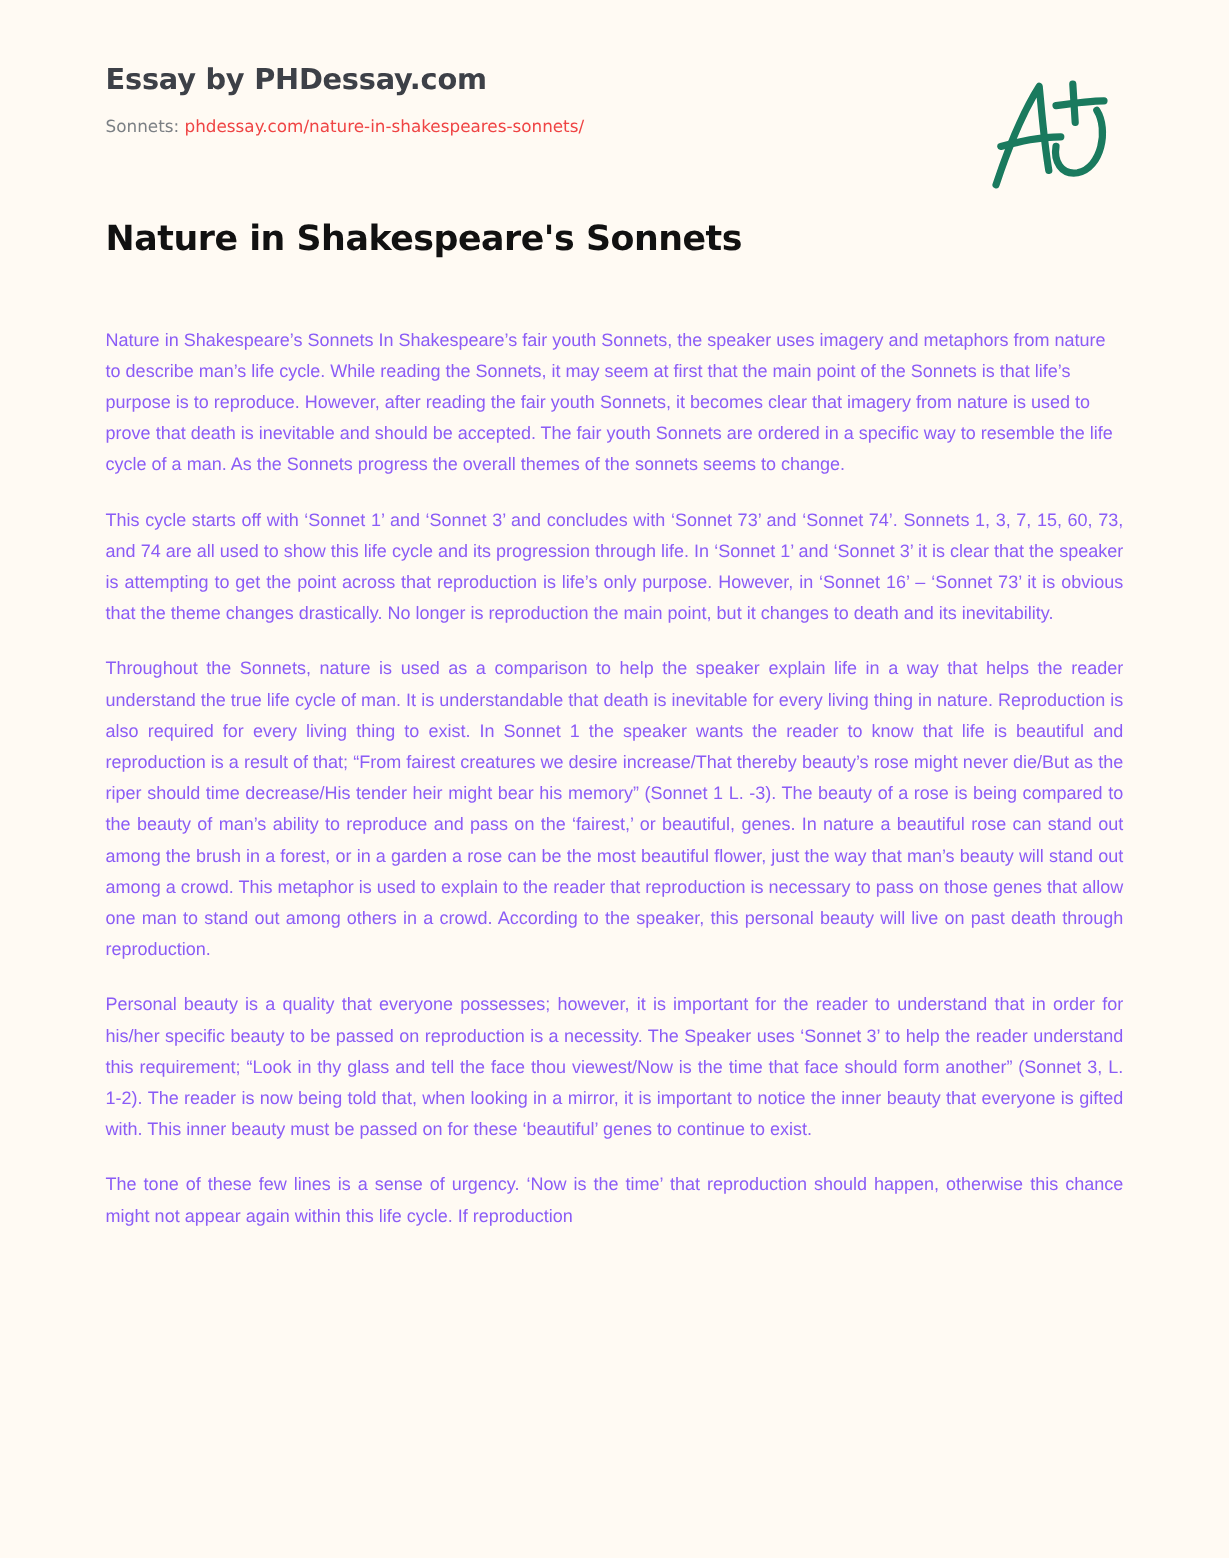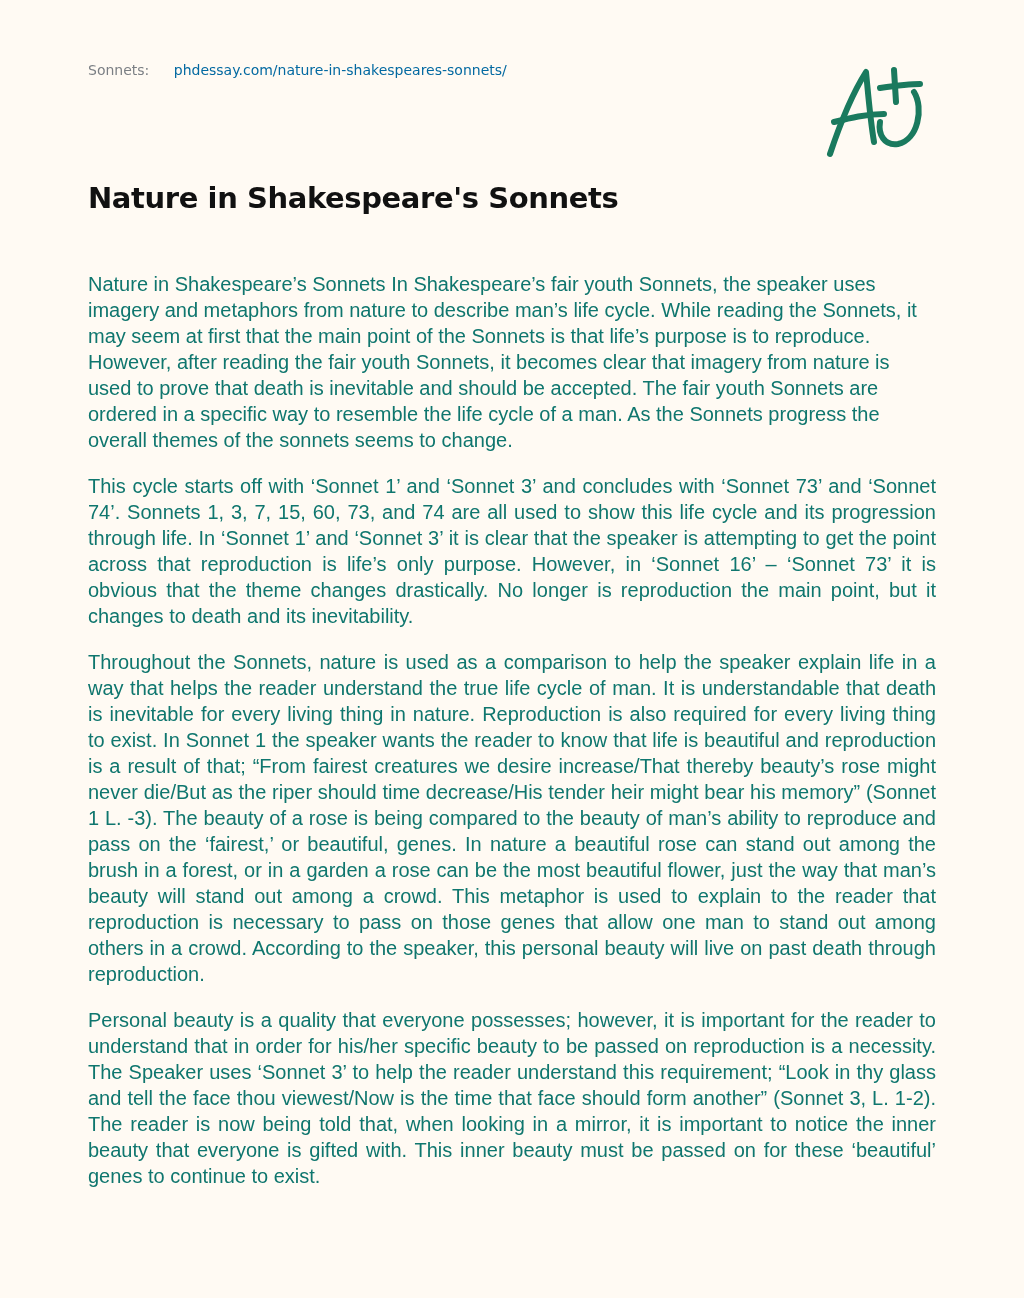--- a/index.html
+++ b/index.html
@@ -30,23 +30,22 @@
       line-height: 36px;
       margin: 0;
     }
     .source {
       margin-top: 12px;
       font-size: 14px;
       line-height: 20px;
       color: #7b7f84;
     }
     .source a {
-      color: #0369a1;
+      color: #ef4444;
       text-decoration: none;
-      margin-left: 20px;
     }
     .logo {
       position: absolute;
       left: 822px;
       top: 62px;
       width: 110px;
       height: 100px;
     }
     .title {
       position: absolute;
@@ -62,33 +61,34 @@
     }
     .article {
       position: absolute;
       left: 88px;
       top: 271px;
       width: 848px;
     }
     .article p {
       margin: 0 0 20px 0;
       font-family: "Liberation Sans", sans-serif;
-      font-size: 20px;
+      font-size: 15px;
       line-height: 26px;
       text-align: justify;
-      color: #0f766e;
+      color: #8b5cf6;
     }
     .article p.left {
       text-align: left;
     }
   </style>
 </head>
 <body>
 
 <header class="header">
+  <h2 class="brand">Essay by PHDessay.com</h2>
   <div class="source">
     <span>Sonnets: </span><a>phdessay.com/nature-in-shakespeares-sonnets/</a>
   </div>
 </header>
 
 <div class="logo">
   <svg width="110" height="100" viewBox="0 0 110 100" fill="none" stroke="#1a7a5e" stroke-width="6" stroke-linecap="round" stroke-linejoin="round">
 
     <path d="M8 92 C 18 62, 30 32, 44 10 C 46 30, 48 56, 52 80"></path>
 
@@ -102,13 +102,14 @@
   </svg>
 </div>
 
 <h1 class="title">Nature in Shakespeare's Sonnets</h1>
 
 <article class="article">
   <p class="left">Nature in Shakespeare’s Sonnets In Shakespeare’s fair youth Sonnets, the speaker uses imagery and metaphors from nature to describe man’s life cycle. While reading the Sonnets, it may seem at first that the main point of the Sonnets is that life’s purpose is to reproduce. However, after reading the fair youth Sonnets, it becomes clear that imagery from nature is used to prove that death is inevitable and should be accepted. The fair youth Sonnets are ordered in a specific way to resemble the life cycle of a man. As the Sonnets progress the overall themes of the sonnets seems to change.</p>
   <p>This cycle starts off with ‘Sonnet 1’ and ‘Sonnet 3’ and concludes with ‘Sonnet 73’ and ‘Sonnet 74’. Sonnets 1, 3, 7, 15, 60, 73, and 74 are all used to show this life cycle and its progression through life. In ‘Sonnet 1’ and ‘Sonnet 3’ it is clear that the speaker is attempting to get the point across that reproduction is life’s only purpose. However, in ‘Sonnet 16’ – ‘Sonnet 73’ it is obvious that the theme changes drastically. No longer is reproduction the main point, but it changes to death and its inevitability.</p>
   <p>Throughout the Sonnets, nature is used as a comparison to help the speaker explain life in a way that helps the reader understand the true life cycle of man. It is understandable that death is inevitable for every living thing in nature. Reproduction is also required for every living thing to exist. In Sonnet 1 the speaker wants the reader to know that life is beautiful and reproduction is a result of that; “From fairest creatures we desire increase/That thereby beauty’s rose might never die/But as the riper should time decrease/His tender heir might bear his memory” (Sonnet 1 L. -3). The beauty of a rose is being compared to the beauty of man’s ability to reproduce and pass on the ‘fairest,’ or beautiful, genes. In nature a beautiful rose can stand out among the brush in a forest, or in a garden a rose can be the most beautiful flower, just the way that man’s beauty will stand out among a crowd. This metaphor is used to explain to the reader that reproduction is necessary to pass on those genes that allow one man to stand out among others in a crowd. According to the speaker, this personal beauty will live on past death through reproduction.</p>
   <p>Personal beauty is a quality that everyone possesses; however, it is important for the reader to understand that in order for his/her specific beauty to be passed on reproduction is a necessity. The Speaker uses ‘Sonnet 3’ to help the reader understand this requirement; “Look in thy glass and tell the face thou viewest/Now is the time that face should form another” (Sonnet 3, L. 1-2). The reader is now being told that, when looking in a mirror, it is important to notice the inner beauty that everyone is gifted with. This inner beauty must be passed on for these ‘beautiful’ genes to continue to exist.</p>
+  <p>The tone of these few lines is a sense of urgency. ‘Now is the time’ that reproduction should happen, otherwise this chance might not appear again within this life cycle. If reproduction</p>
 </article>
 
 </body></html>

